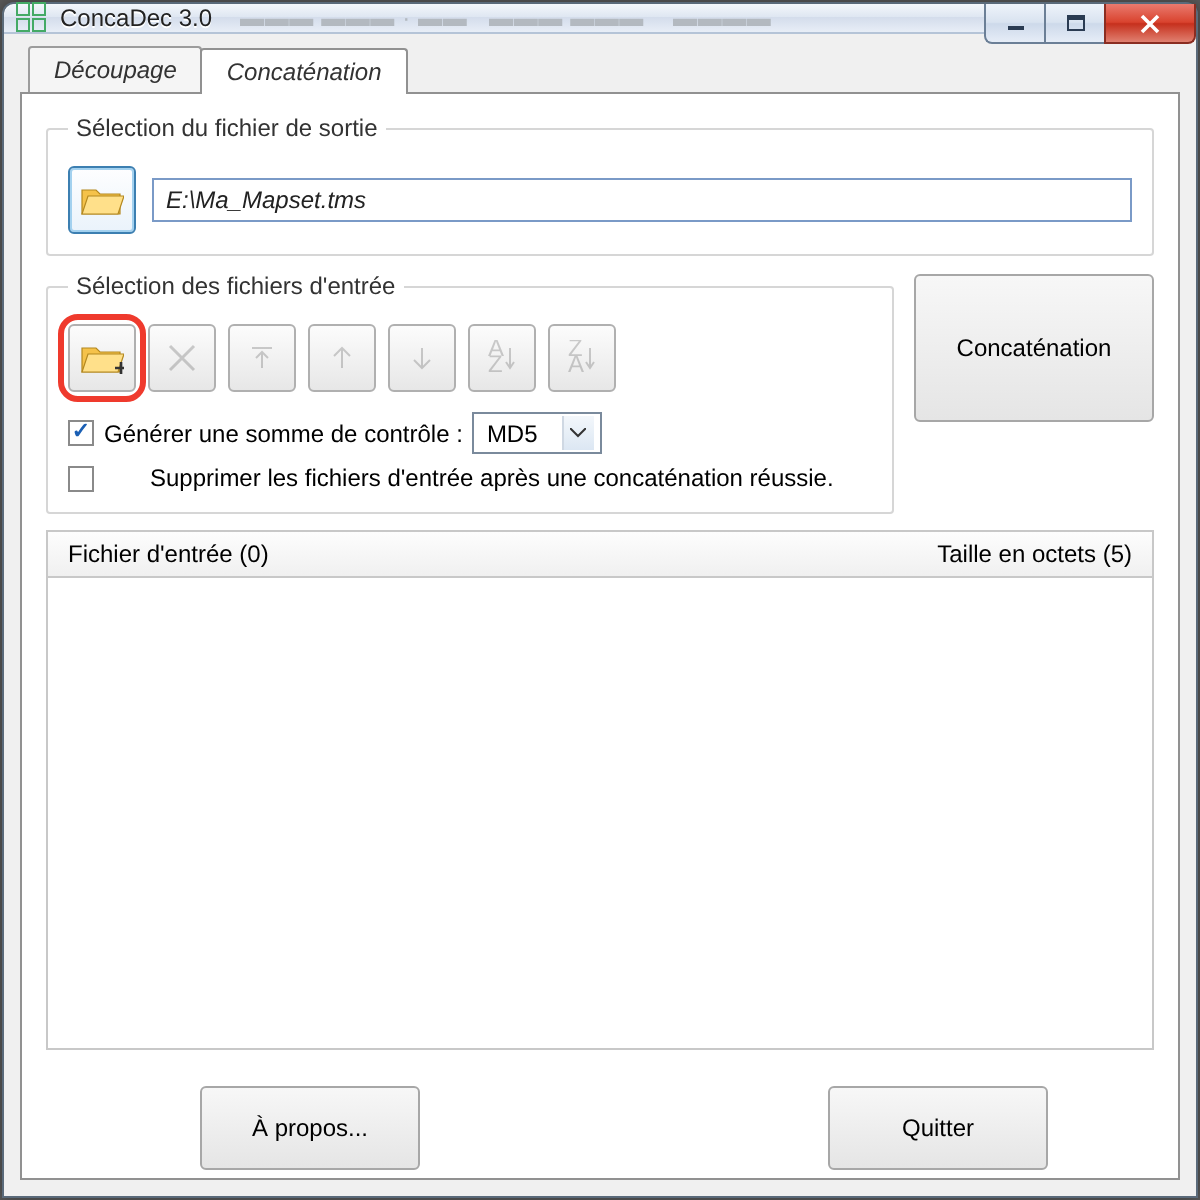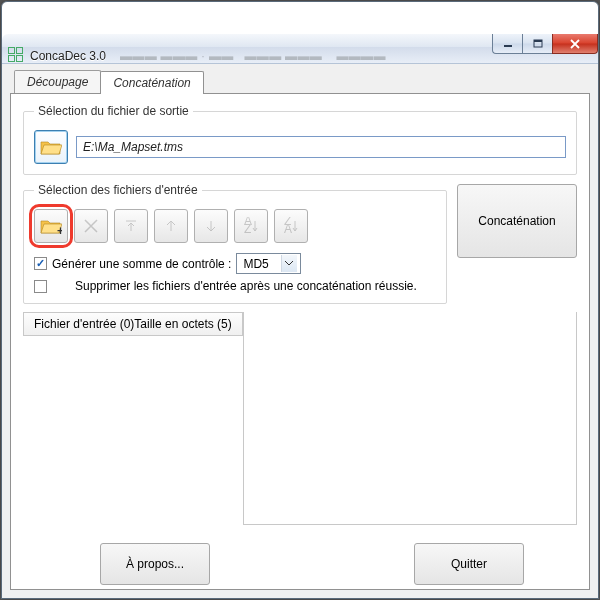--- a/index.html
+++ b/index.html
@@ -1,18 +1,18 @@
 <!DOCTYPE html>
 <html><head>
 <meta charset="utf-8">
 <style>
 *{box-sizing:border-box;margin:0;padding:0;font-family:"Segoe UI",Tahoma,sans-serif;font-size:12px;}
 body{background:#5a5a5a;width:600px;height:600px;overflow:hidden;position:relative;}
 .window{position:absolute;left:1px;top:1px;width:598px;height:598px;background:#fff;border:1px solid #5a6a7a;border-radius:6px 6px 0 0;box-shadow:0 0 8px rgba(0,0,0,.4);display:flex;flex-direction:column;}
-.titlebar{height:30px;background:linear-gradient(#f4f7fb,#dfe7f2 45%,#d3dceb 46%,#e8eef7);border-bottom:1px solid #b5c4d7;display:flex;align-items:flex-end;padding:0 0 0 6px;border-radius:6px 6px 0 0;position:relative;margin-top:32px;}
+.titlebar{height:15px;background:linear-gradient(#f4f7fb,#dfe7f2 45%,#d3dceb 46%,#e8eef7);border-bottom:1px solid #b5c4d7;display:flex;align-items:center;padding:0 0 0 6px;border-radius:6px 6px 0 0;position:relative;}
 .titlebar .app-icon{width:16px;height:16px;margin-right:6px;display:grid;grid-template-columns:7px 7px;grid-template-rows:7px 7px;gap:1px;}
 .titlebar .app-icon span{border:1px solid #4a6;}
 .title-text{color:#222;text-shadow:0 1px #fff;}
 .title-blur{color:#b3b9c0;margin-left:14px;letter-spacing:.3px;}
 .win-btns{position:absolute;right:0;top:0;display:flex;height:20px;}
 .win-btn{width:30px;height:20px;border:1px solid #6b7f96;border-top:none;background:linear-gradient(#eef3fa,#d9e3f0 48%,#cdd9ea 52%,#e6edf7);display:flex;align-items:center;justify-content:center;color:#2a3b52;}
 .win-btn.min{border-radius:0 0 0 4px;border-right:none;}
 .win-btn.max{border-right:none;}
 .win-btn.close{width:46px;border-radius:0 0 4px 0;background:linear-gradient(#e97a6e,#d9432e 48%,#c6301d 52%,#e08070);border-color:#8a2d21;color:#fff;}
 .win-btn svg{display:block;}
@@ -159,21 +159,21 @@
             </div>
           </div>
           <div class="chk-row" style="margin-top:5px;gap:28px;">
             <span class="chk"></span>
             <span>Supprimer les fichiers d'entrée après une concaténation réussie.</span>
           </div>
         </fieldset>
         <div class="big-btn">Concaténation</div>
       </div>
 
-      <div style="display:flex;flex-direction:row;flex:1;">
+      <div style="display:flex;flex-direction:column;flex:1;">
         <div class="list-head">
           <span>Fichier d'entrée (0)</span>
           <span>Taille en octets (5)</span>
         </div>
         <div class="list-body"></div>
       </div>
 
       <div class="footer-btns">
         <div class="btn">À propos...</div>
         <div class="btn">Quitter</div>

